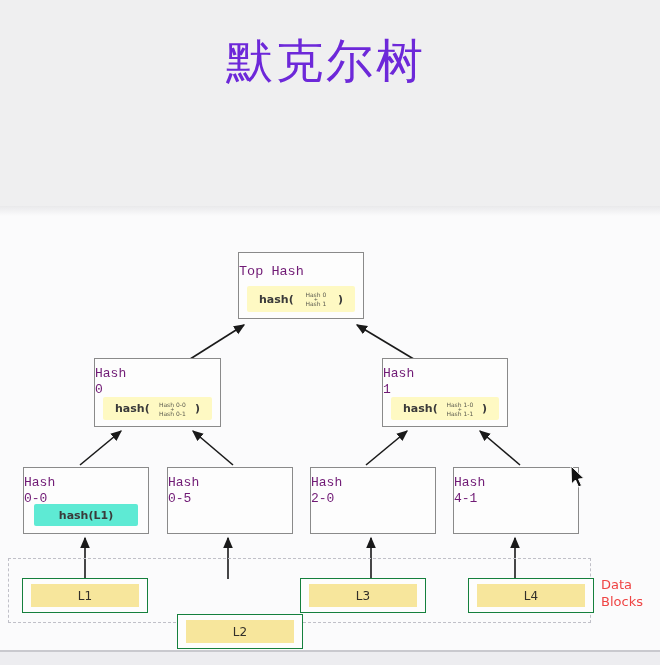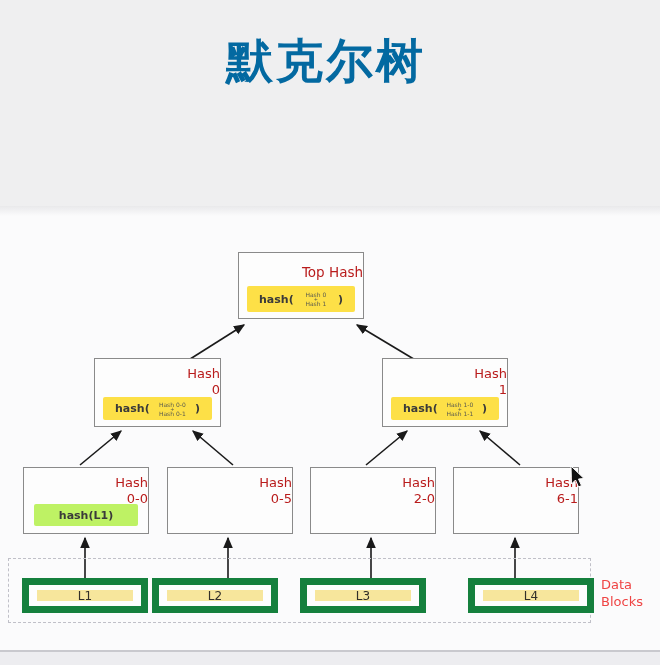--- a/index.html
+++ b/index.html
@@ -14,68 +14,69 @@
     position:absolute;left:0;top:0;width:660px;height:206px;
     background:#efeff0;
   }
   .top-band-fade{
     position:absolute;left:0;top:206px;width:660px;height:10px;
     background:linear-gradient(#e9e9eb,#fbfbfc);
   }
   .page-title{
     position:absolute;left:0;top:30px;width:652px;
     text-align:center;
-    font-size:47px;font-weight:700;letter-spacing:3px;
-    color:#0369a1;
+    font-size:47px;font-weight:400;letter-spacing:3px;
+    color:#6d28d9;
   }
   
   .footer-line{position:absolute;left:0;top:650px;width:660px;height:2px;background:#c9c9ce;}
   .footer-band{position:absolute;left:0;top:652px;width:660px;height:13px;background:#ededf0;}
 
   
   .node{
     position:absolute;
     background:#fdfdfd;
     border:1px solid #8a8a8a;
     box-sizing:border-box;
   }
   .node .ntitle{
-    text-align:right;color:#b91c1c;
+    text-align:left;color:#701a75;
     font-size:13px;line-height:16px;
     padding-top:7px;
+    font-family:Liberation Mono, monospace;
   }
   .node.lvl0 .ntitle{padding-top:11px;font-size:13.5px;}
   .formula{
     position:absolute;left:8px;right:8px;bottom:6px;
-    background:#fde047;border-radius:2px;
+    background:#fef9c3;border-radius:2px;
     display:flex;align-items:center;justify-content:space-between;
     padding:0 12px;box-sizing:border-box;
   }
   .lvl0 .formula{height:26px;}
   .lvl1 .formula{height:23px;}
   .fprefix,.fsuffix{font-size:11px;font-weight:700;color:#3a3a3a;}
   .fargs{
     display:flex;flex-direction:column;align-items:center;
     font-size:6px;line-height:5px;color:#5a5a4e;
   }
   .fargs .fplus{font-size:5px;line-height:4px;}
   .formula-simple{
     position:absolute;left:10px;right:10px;bottom:7px;height:22px;
-    background:#bef264;border-radius:2px;
+    background:#5eead4;border-radius:2px;
     display:flex;align-items:center;justify-content:center;
     font-size:11px;font-weight:700;color:#3a3a3a;
   }
   
   .dashed-box{
     position:absolute;left:8px;top:558px;width:583px;height:65px;
     border:1px dashed #c0c0c8;box-sizing:border-box;
   }
   .dblock{
     position:absolute;top:578px;width:126px;height:35px;
-    background:#fdfdfd;border:7px solid #15803d;box-sizing:border-box;
+    background:#fdfdfd;border:1px solid #15803d;box-sizing:border-box;
   }
   .dblock .dfill{
     position:absolute;left:8px;right:8px;top:5px;bottom:5px;
     background:#f7e69c;
     display:flex;align-items:center;justify-content:center;
     font-size:12px;color:#33302a;
   }
   .datablocks-label{
     position:absolute;left:601px;top:576px;
     font-size:13px;line-height:17px;color:#ef4444;
@@ -152,28 +153,28 @@
   <div class="ntitle"><span>Hash</span><br><span>0-0</span></div>
   <div class="formula-simple">hash(L1)</div>
 </div>
 <div class="node lvl2" style="left:167px;top:467px;width:126px;height:67px;">
   <div class="ntitle"><span>Hash</span><br><span>0-5</span></div>
 </div>
 <div class="node lvl2" style="left:310px;top:467px;width:126px;height:67px;">
   <div class="ntitle"><span>Hash</span><br><span>2-0</span></div>
 </div>
 <div class="node lvl2" style="left:453px;top:467px;width:126px;height:67px;">
-  <div class="ntitle"><span>Hash</span><br><span>6-1</span></div>
+  <div class="ntitle"><span>Hash</span><br><span>4-1</span></div>
 </div>
 
 <div class="dashed-box"></div>
 <div class="dblock" style="left:22px;">
     <div class="dfill">L1</div>
   </div>
-<div class="dblock" style="left:152px;">
+<div class="dblock" style="left:177px;margin-top:36px;">
     <div class="dfill">L2</div>
   </div>
 <div class="dblock" style="left:300px;">
     <div class="dfill">L3</div>
   </div>
 <div class="dblock" style="left:468px;">
     <div class="dfill">L4</div>
   </div>
 
 <div class="datablocks-label">

